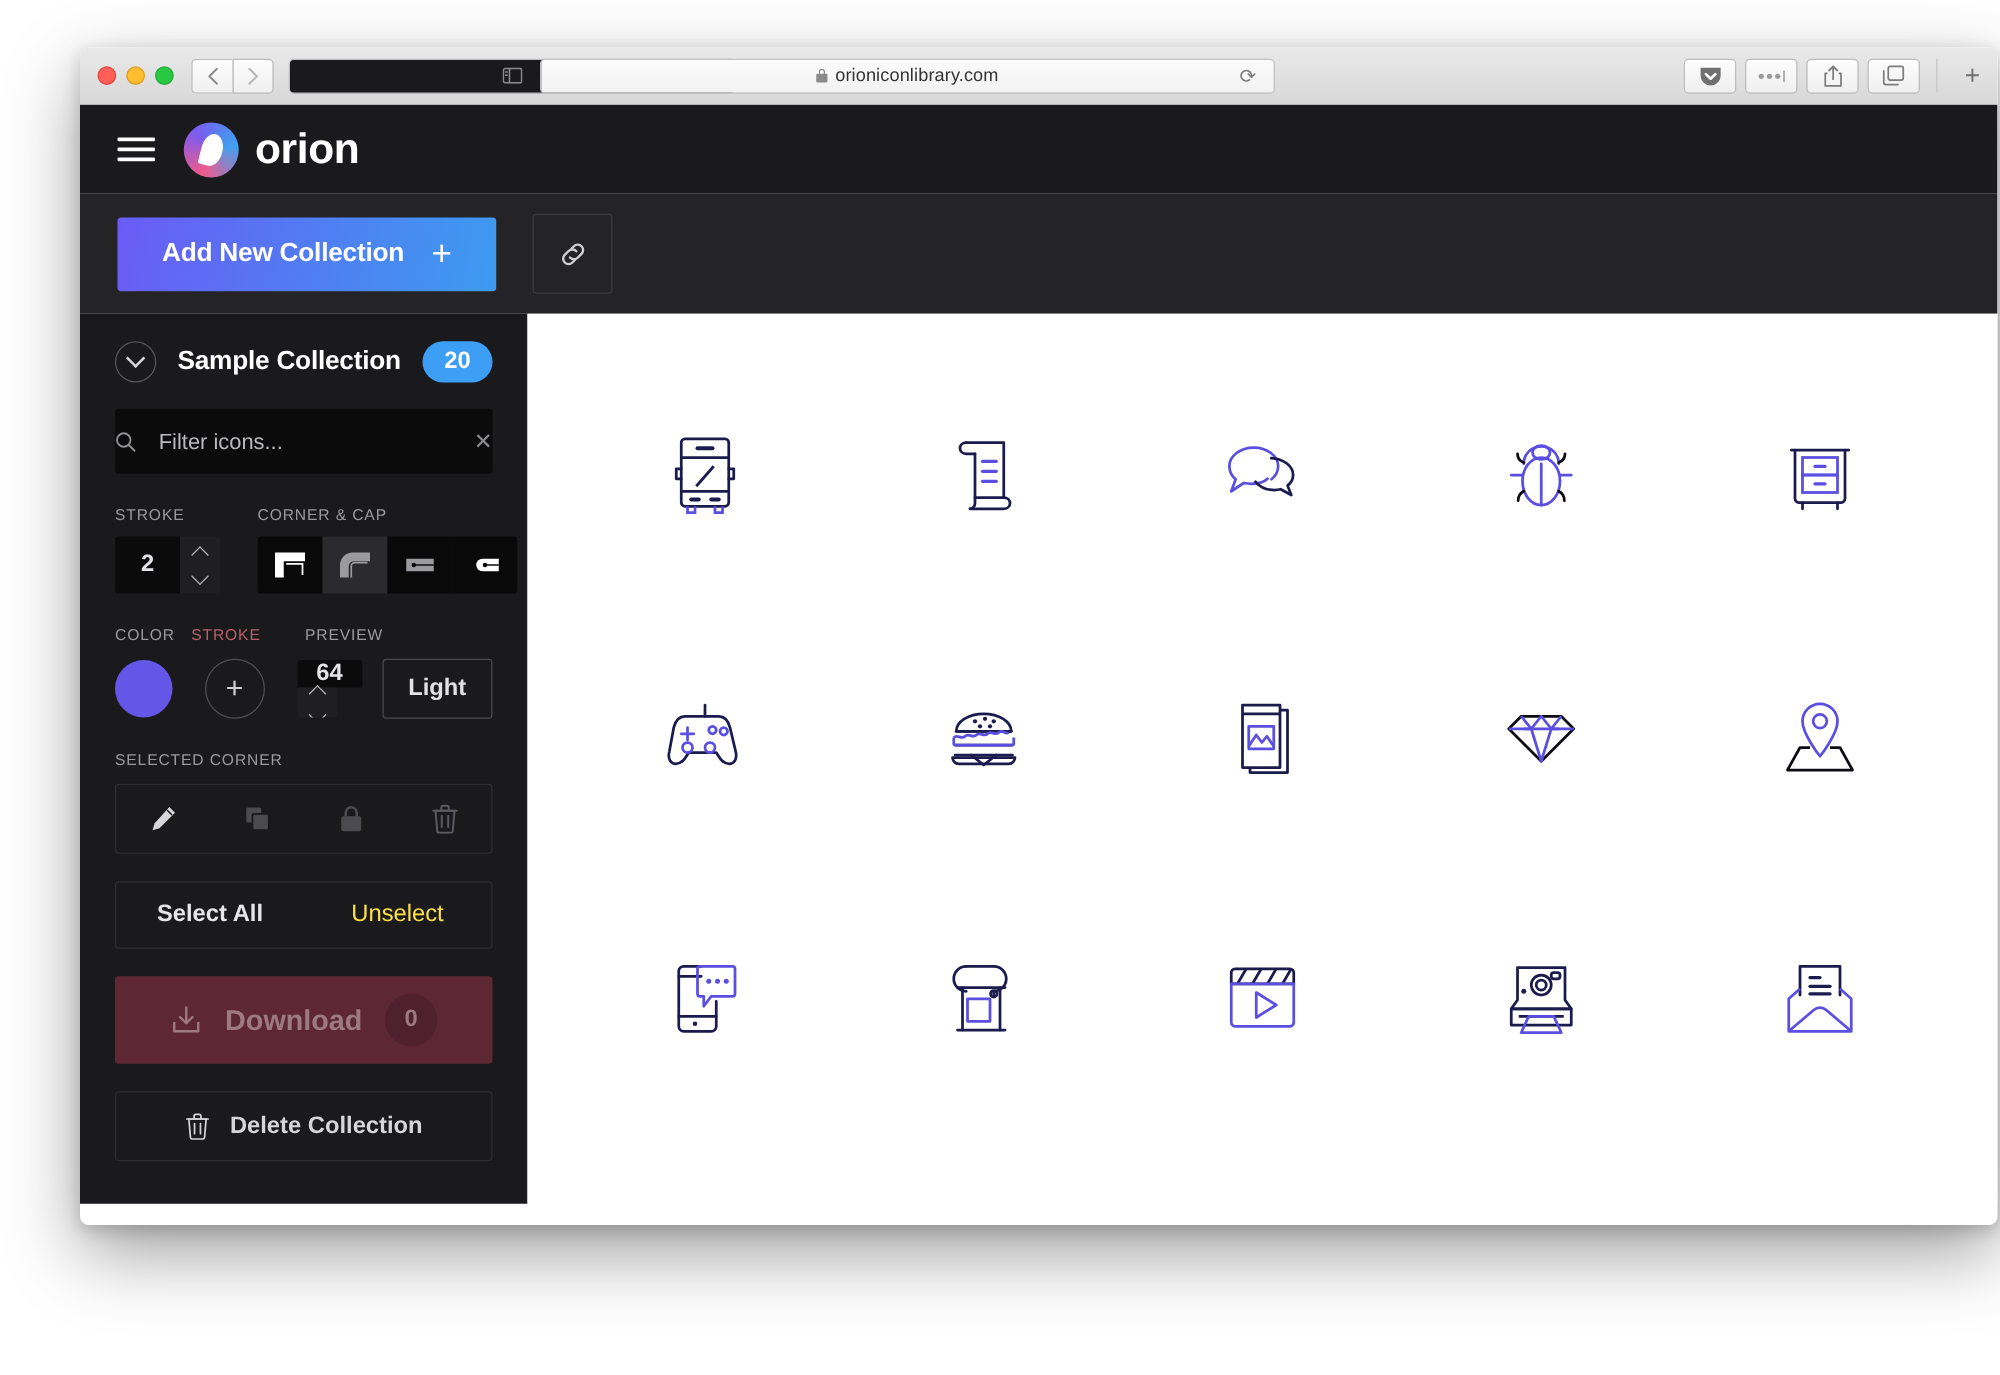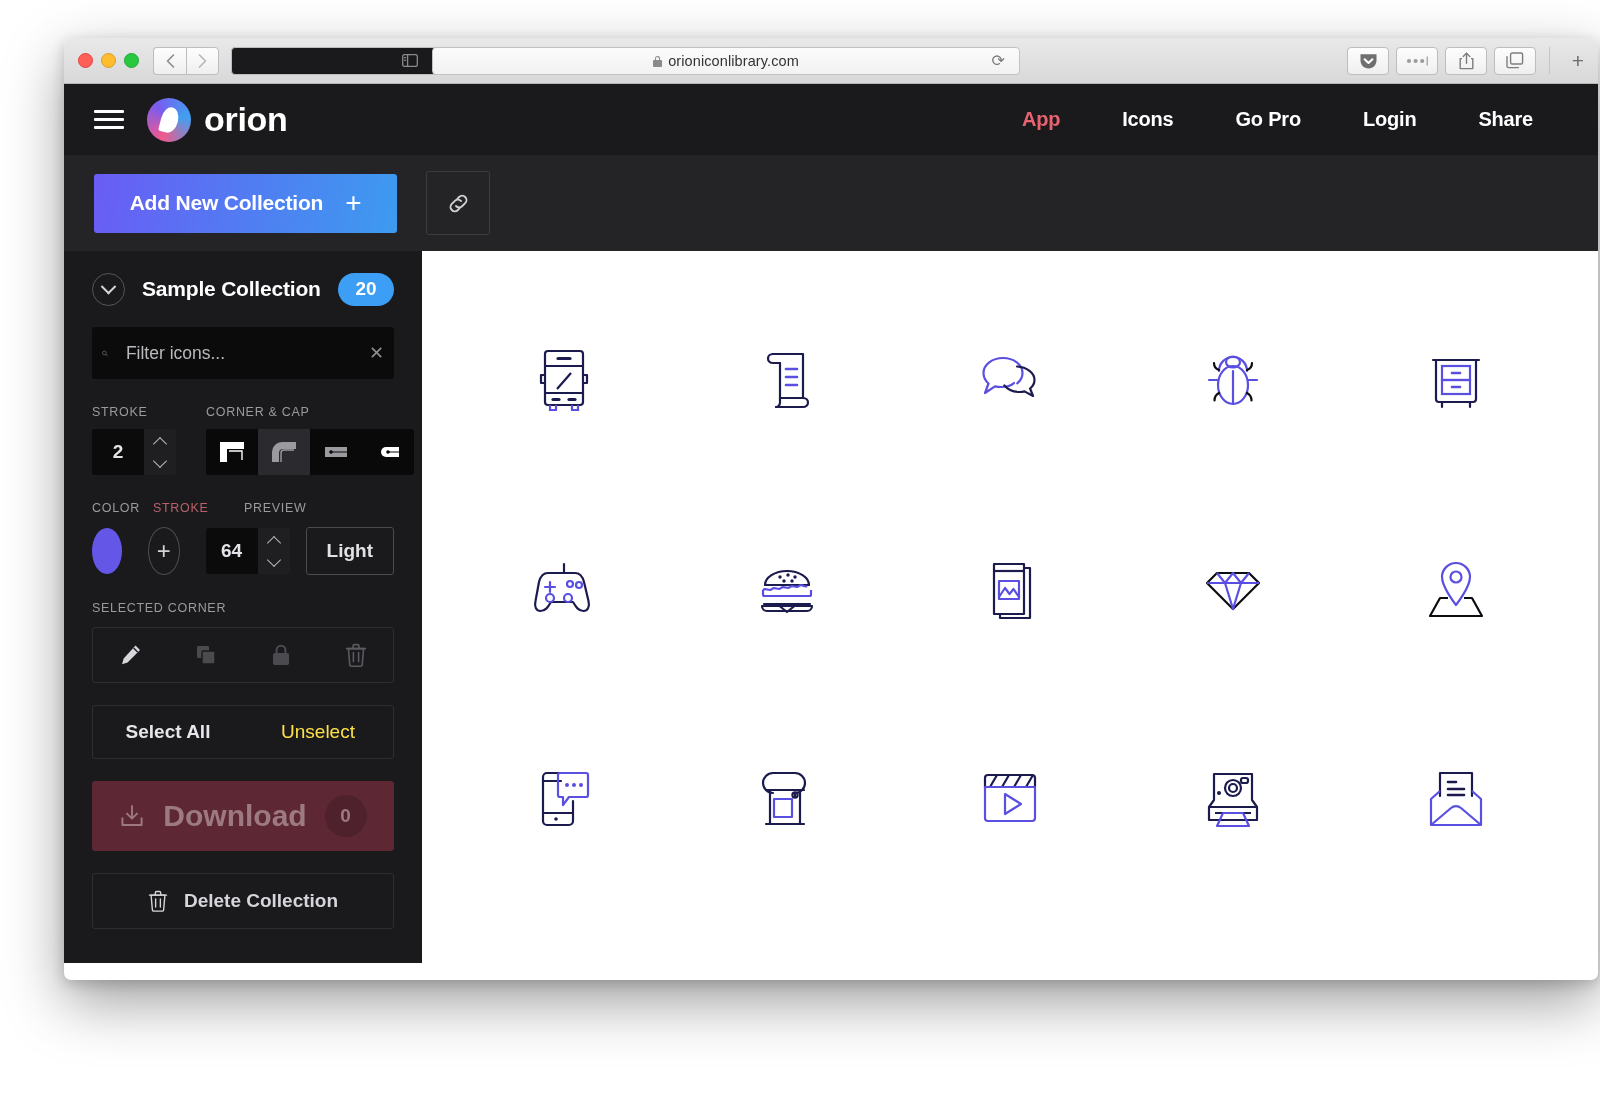--- a/index.html
+++ b/index.html
@@ -223,21 +223,21 @@
     margin-left: auto;
     background: #3d9ef5; color: #fff;
     min-width: 56px; height: 33px; border-radius: 17px;
     display: flex; align-items: center; justify-content: center;
     font-size: 19px; font-weight: bold;
   }
 
   .filter-box {
     height: 52px; background: #0b0b0c; border-radius: 3px;
     display: flex; align-items: center; gap: 16px;
-    padding: 0 10px; box-sizing: border-box;
+    padding: 0 0; box-sizing: border-box;
   }
   .filter-box input {
     flex: 1; background: transparent; border: none; outline: none;
     color: #b9b9be; font-size: 17.5px;
     font-family: "Liberation Sans", sans-serif;
   }
   .filter-box input::placeholder { color: #b9b9be; }
   .clear-x { color: #8a8a8f; font-size: 18px; cursor: pointer; line-height: 1; }
 
   .seg {
@@ -327,21 +327,21 @@
   .selrow > div { flex: 1; display: flex; align-items: center; justify-content: center; cursor: pointer; }
   .selrow .a { color: #e6e6ea; font-size: 19px; font-weight: bold; }
   .selrow .b { color: #fde047; font-size: 19px; }
 
   .download {
     margin-top: 22px; height: 70px;
     background: #5d2733; border-radius: 3px;
     display: flex; align-items: center; justify-content: center; gap: 18px;
     cursor: pointer;
   }
-  .download .t { color: #9d7a81; font-size: 30px; font-weight: bold; }
+  .download .t { color: #9d7a81; font-size: 23px; font-weight: bold; }
   .download .cnt {
     width: 42px; height: 42px; border-radius: 50%;
     background: #4e212c; color: #9d7a81;
     display: flex; align-items: center; justify-content: center;
     font-size: 19px; font-weight: bold;
   }
 
   .delete-coll {
     margin-top: 22px; height: 54px;
     border: 1px solid #2e2e32; border-radius: 3px;
@@ -443,27 +443,20 @@
 
     <div class="app-header">
       <div class="hamburger">
         <span></span>
           <span></span>
           <span></span>
       </div>
       <div class="brand">
         <div class="brand-mark"></div>
         <div class="brand-name">orion</div>
-      </div>
-      <div class="nav">
-        <a href="#" class="active">App</a>
-        <a href="#">Icons</a>
-        <a href="#">Go Pro</a>
-        <a href="#">Login</a>
-        <a href="#">Share</a>
       </div>
     </div>
 
     <div class="toolbar">
       <div class="add-collection">
         <span>Add New Collection</span>
         <span class="plus">+</span>
       </div>
       <div class="link-btn">
         <svg width="25" height="25" viewBox="0 0 25 25">
@@ -547,21 +540,21 @@
             <div class="lbl">COLOR</div>
             <div class="lbl red">STROKE</div>
           </div>
           <div class="lbl">PREVIEW</div>
         </div>
 
         <div class="color-area">
           <div class="swatch"></div>
           <div class="add-color">+</div>
           <div class="preview-group">
-            <div class="stepper" style="margin-top:0;">
+            <div class="stepper" style="margin-top:0;flex-direction:column;">
               <div class="val">64</div>
               <div class="arrows">
                 <span class="ar-up"></span>
                 <span class="ar-dn"></span>
               </div>
             </div>
             <div class="light-btn">Light</div>
           </div>
         </div>
 

